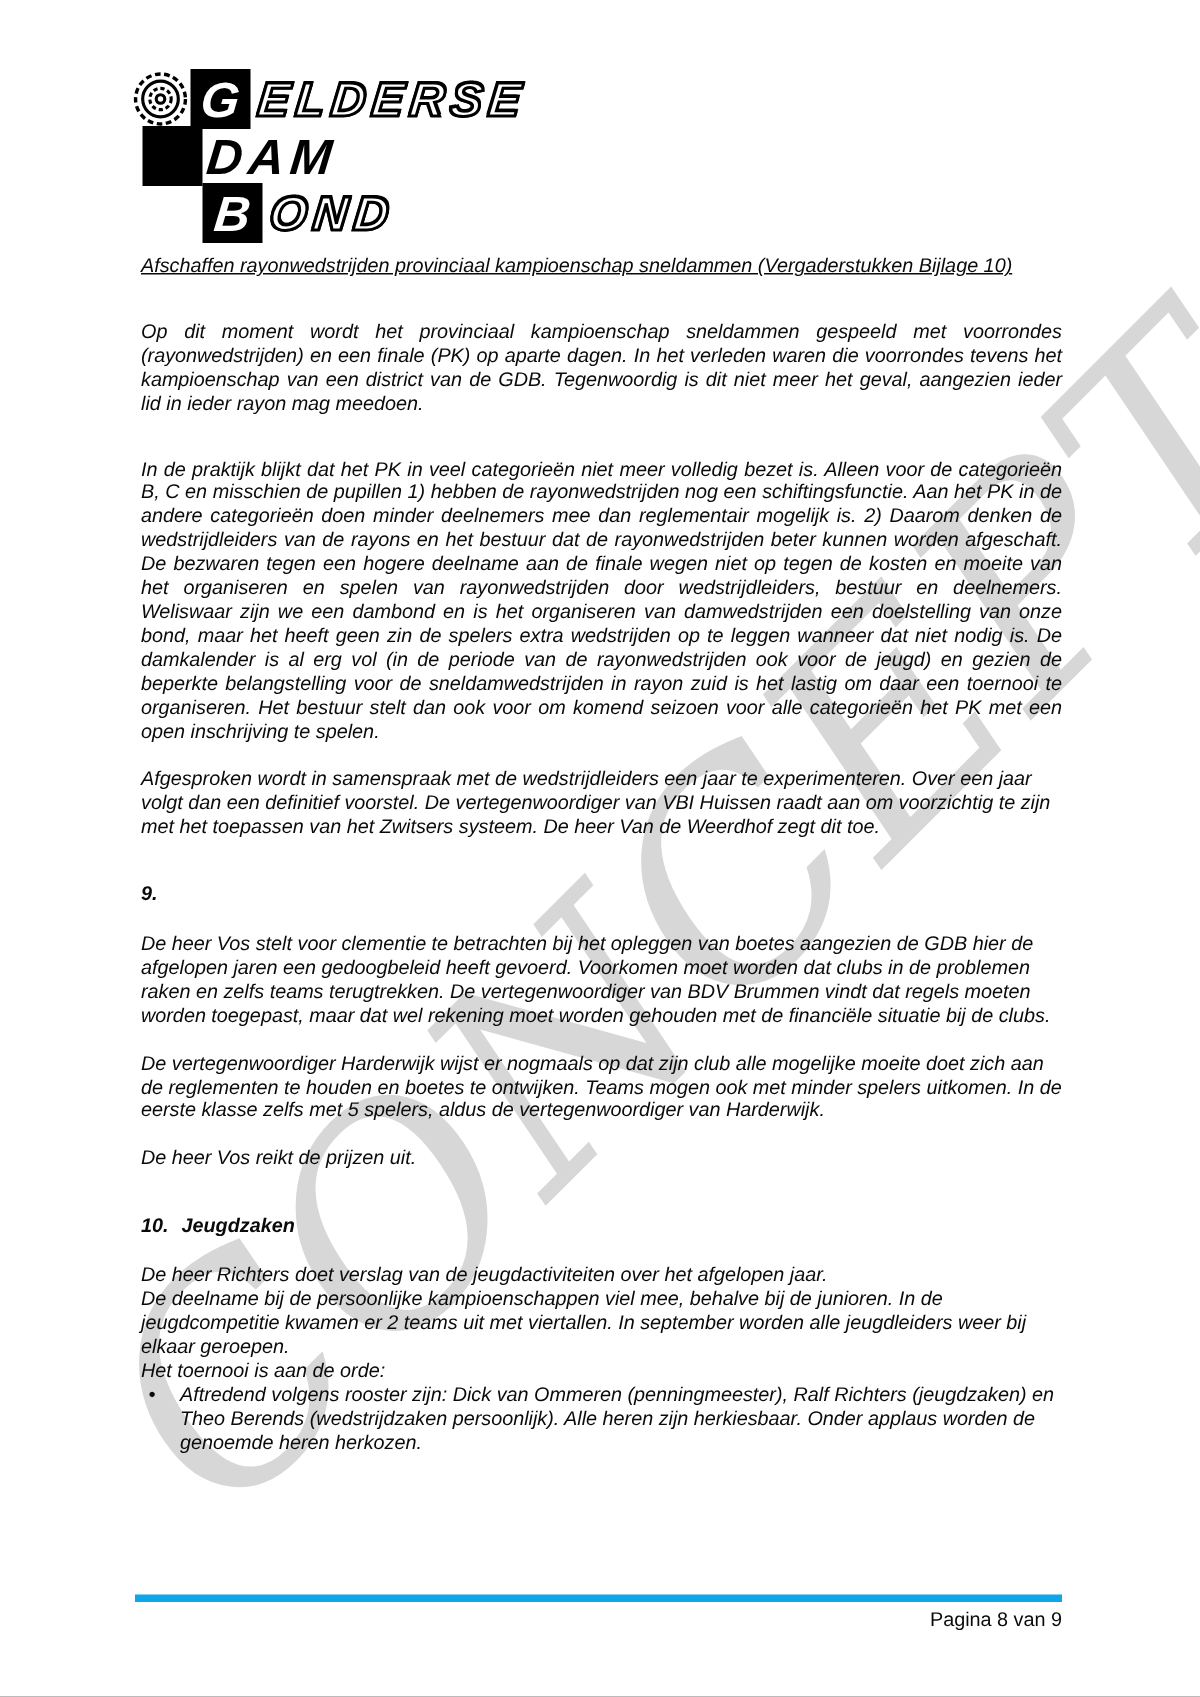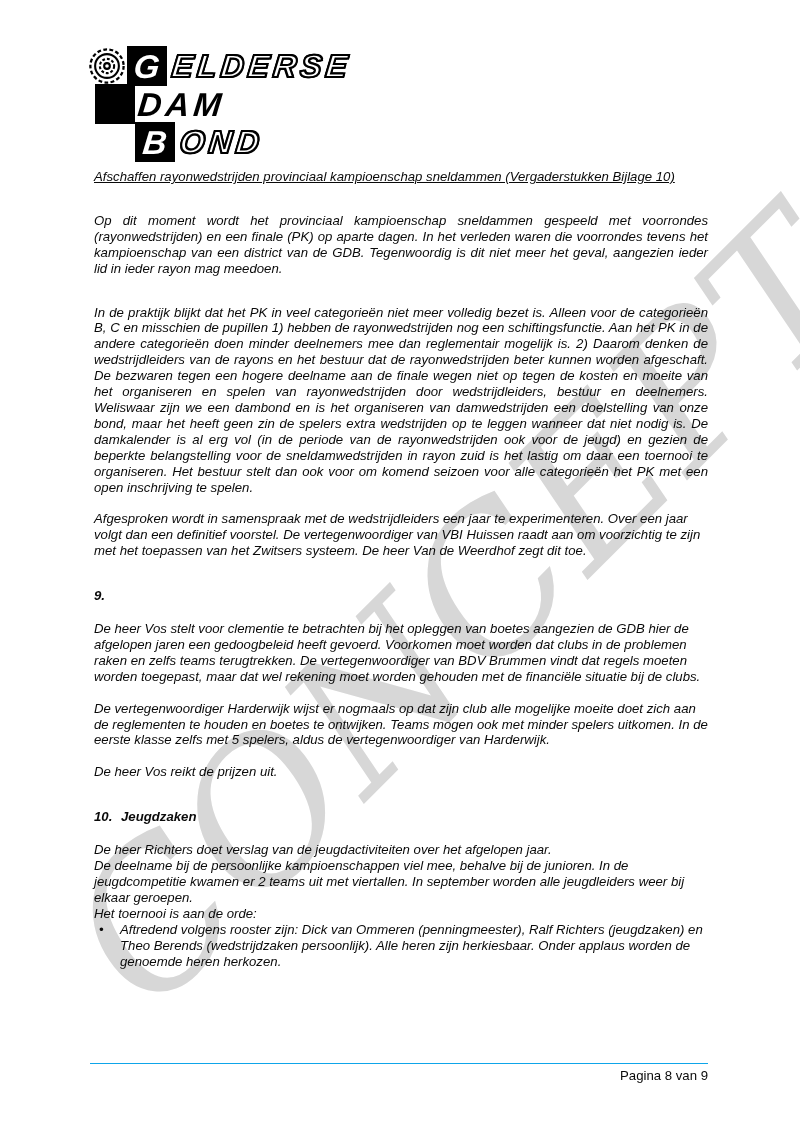--- a/index.html
+++ b/index.html
@@ -74,21 +74,21 @@
   .just { text-align: justify; margin-top: 28px; }
   .prelines { white-space: pre-line; }
   .section-h { display: flex; font-weight: bold; margin: 29px 0 17px 0; }
   .section-h .num { flex: 0 0 27px; }
   .bullet-row { display: flex; margin-top: 0; }
   .bullet-glyph { flex: 0 0 26px; padding-left: 5px; }
   .bullet-text { flex: 1; }
   
   .footer {
     position: absolute; left: 90px; right: 92px; top: 1063px;
-    border-top: 1px solid #0ea5e9;
+    border-top: 5px solid #0ea5e9;
     padding-top: 4px;
     text-align: right;
     font-size: 13.2px;
     z-index: 1;
   }
 </style>
 </head>
 <body>
 
 <div class="page">

